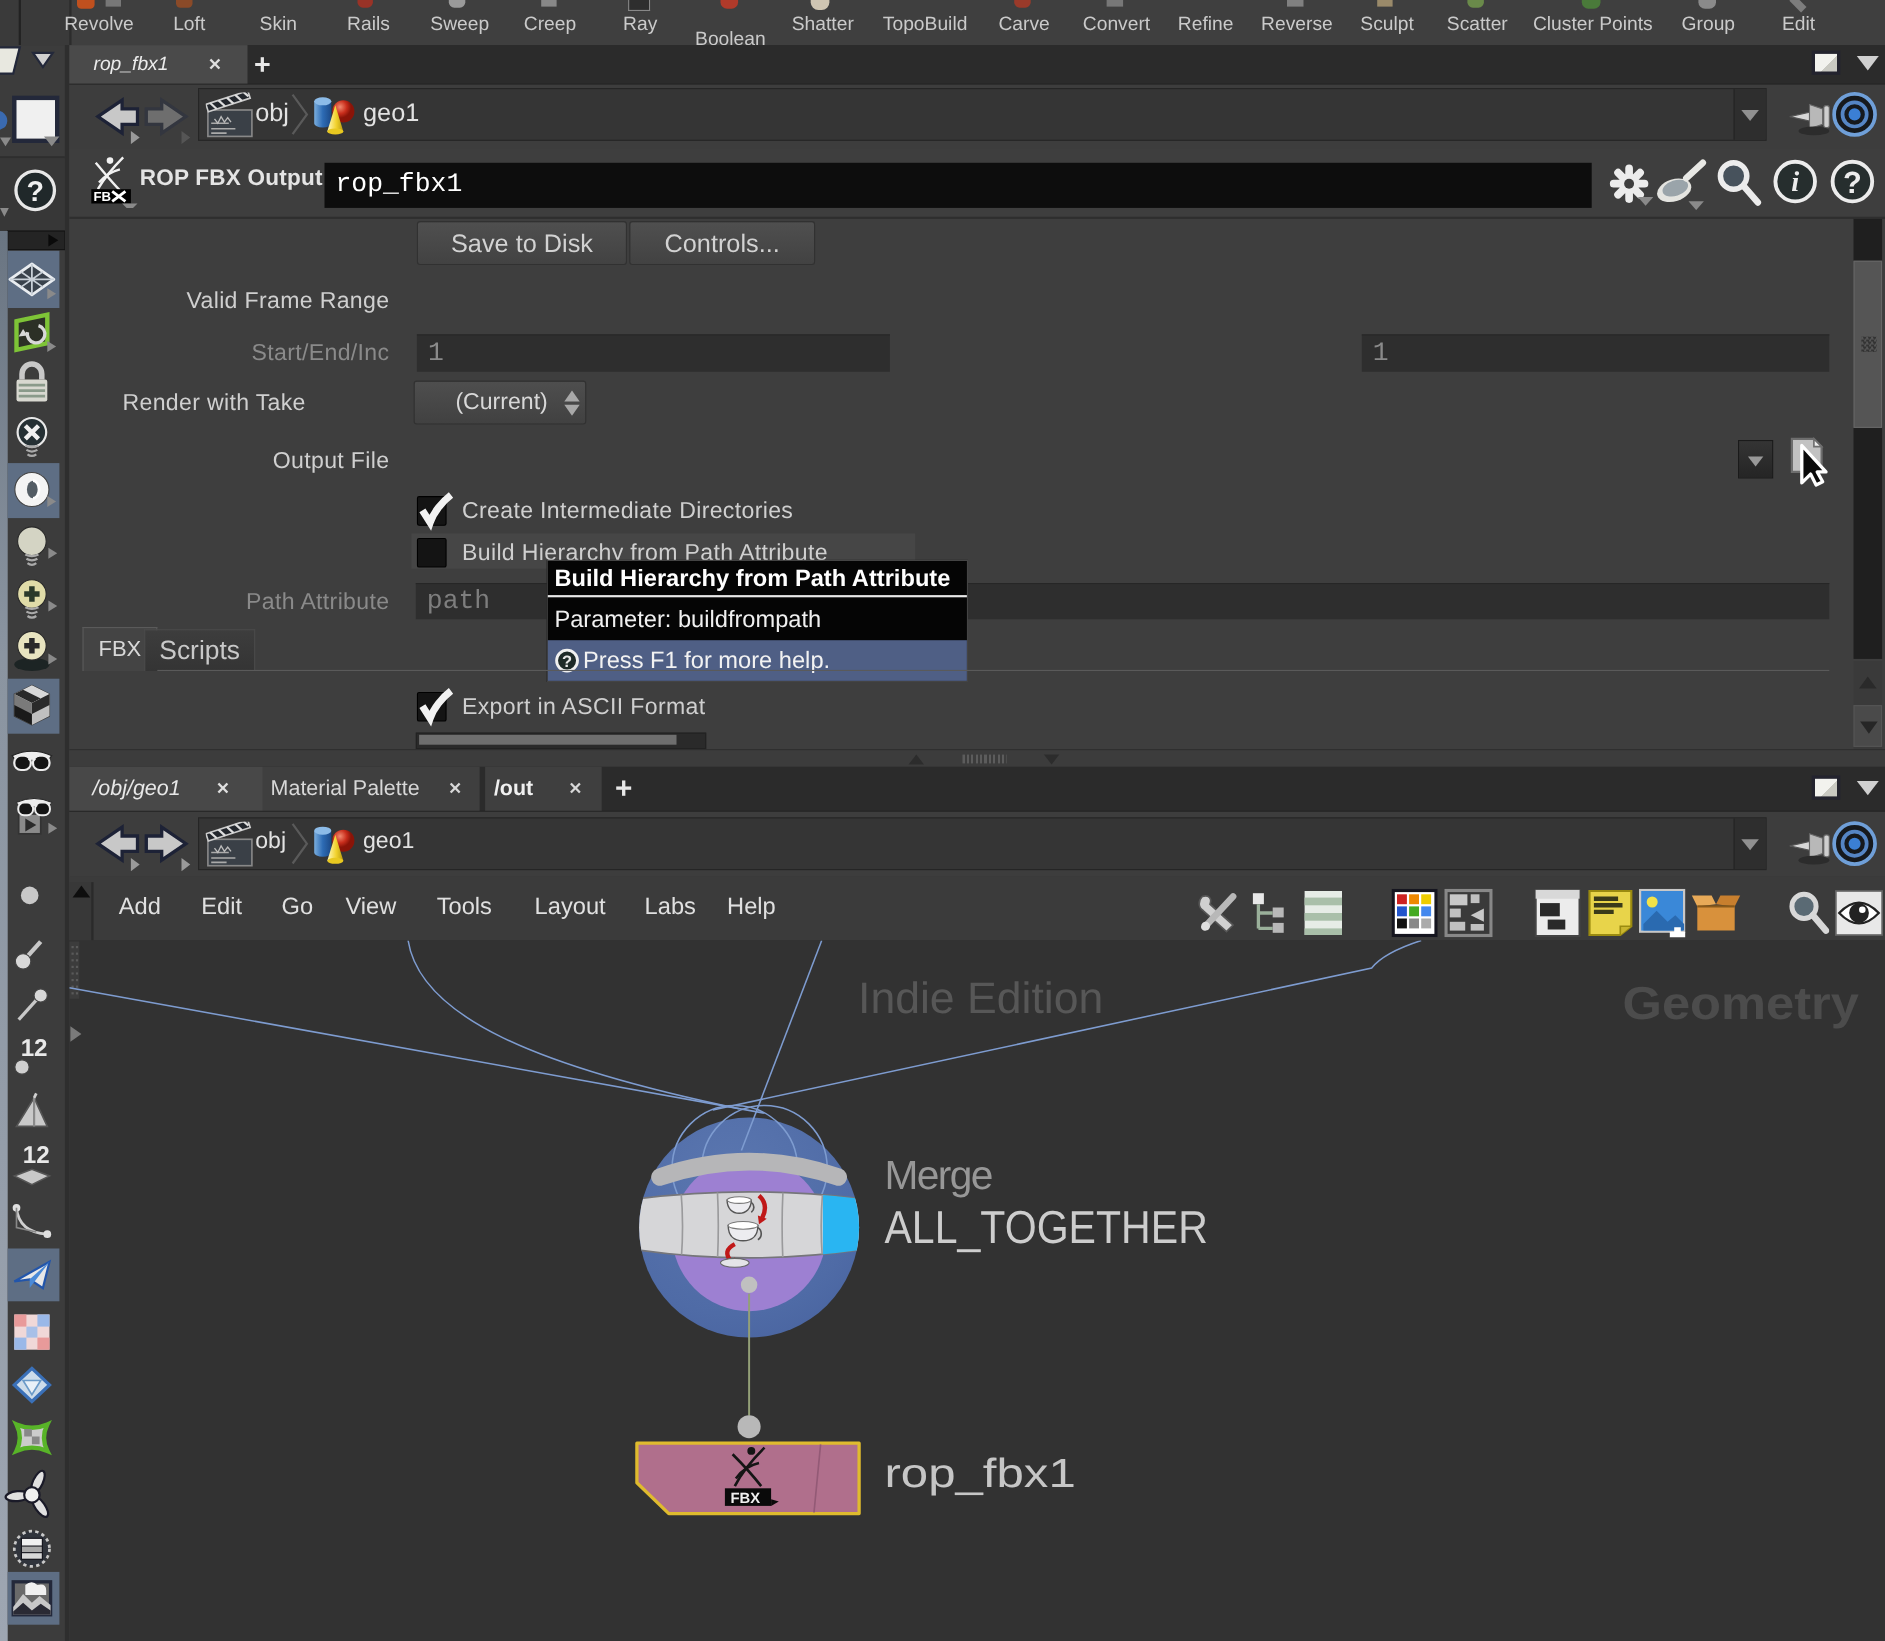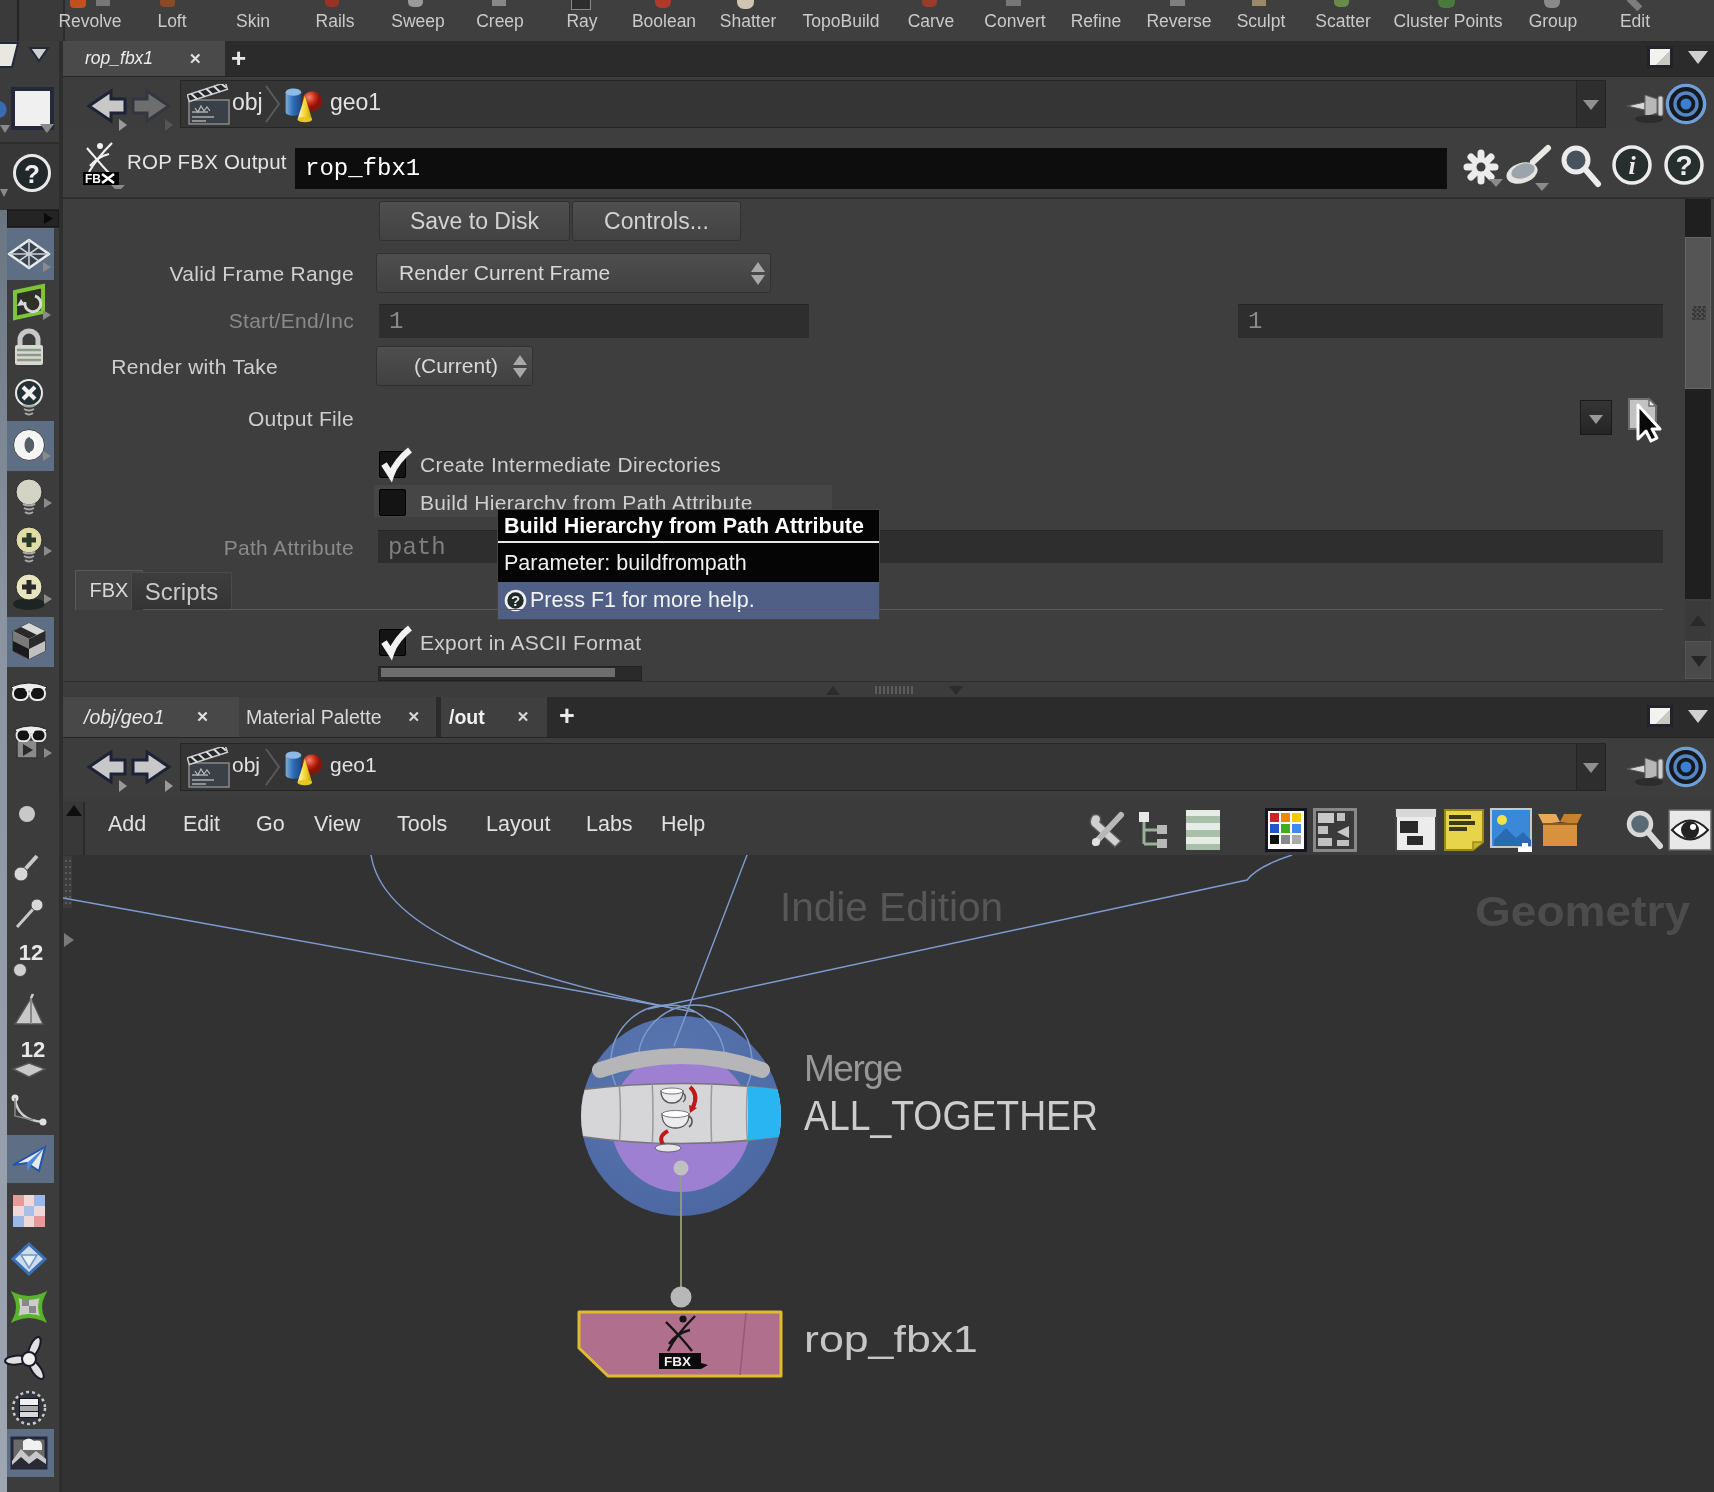--- a/index.html
+++ b/index.html
@@ -31,21 +31,21 @@
       <div class="abs" style="left:17px;top:0;width:2px;height:41px;background:#222;"></div>
     </div>
     <div class="abs" id="toollabels" style="left:0;top:0;width:1714px;height:41px;font-size:17.5px;color:#cacaca;">
       <span class="abs" style="left:90px;top:11px;transform:translateX(-50%);">Revolve</span>
       <span class="abs" style="left:172px;top:11px;transform:translateX(-50%);">Loft</span>
       <span class="abs" style="left:253px;top:11px;transform:translateX(-50%);">Skin</span>
       <span class="abs" style="left:335px;top:11px;transform:translateX(-50%);">Rails</span>
       <span class="abs" style="left:418px;top:11px;transform:translateX(-50%);">Sweep</span>
       <span class="abs" style="left:500px;top:11px;transform:translateX(-50%);">Creep</span>
       <span class="abs" style="left:582px;top:11px;transform:translateX(-50%);">Ray</span>
-      <span class="abs" style="left:664px;top:11px;transform:translateX(-50%);">Boolean</span>
+      <span class="abs" style="left:664px;top:25px;transform:translateX(-50%);">Boolean</span>
       <span class="abs" style="left:748px;top:11px;transform:translateX(-50%);">Shatter</span>
       <span class="abs" style="left:841px;top:11px;transform:translateX(-50%);">TopoBuild</span>
       <span class="abs" style="left:931px;top:11px;transform:translateX(-50%);">Carve</span>
       <span class="abs" style="left:1015px;top:11px;transform:translateX(-50%);">Convert</span>
       <span class="abs" style="left:1096px;top:11px;transform:translateX(-50%);">Refine</span>
       <span class="abs" style="left:1179px;top:11px;transform:translateX(-50%);">Reverse</span>
       <span class="abs" style="left:1261px;top:11px;transform:translateX(-50%);">Sculpt</span>
       <span class="abs" style="left:1343px;top:11px;transform:translateX(-50%);">Scatter</span>
       <span class="abs" style="left:1448px;top:11px;transform:translateX(-50%);">Cluster Points</span>
       <span class="abs" style="left:1553px;top:11px;transform:translateX(-50%);">Group</span>
@@ -362,21 +362,21 @@
           <path d="M31 2 C 21 12 12 24 8 31"></path>
           <path d="M6 7 C 13 15 21 25 28 32"></path>
           <path d="M9 25 C 14 19 20 15 28 13"></path>
         </g>
         <circle cx="19" cy="5" r="3" fill="#f2f2f2"></circle>
         <rect x="2" y="31" width="36" height="13" fill="#000"></rect>
         <text x="4" y="42" font-family="Liberation Sans" font-weight="bold" font-size="12" fill="#fff">FB</text>
         <path d="M21 33 L33 42 M33 33 L21 42" stroke="#fff" stroke-width="2.6"></path>
         <path d="M30 44 l14 0 l-7 7 z" fill="#8a8a8a"></path>
       </svg>
-      <span class="abs" style="left:64px;top:15px;font-size:20.5px;font-weight:normal;color:#e4e4e4;letter-spacing:0.2px;">ROP FBX Output</span>
+      <span class="abs" style="left:64px;top:15px;font-size:20.5px;font-weight:bold;color:#e4e4e4;letter-spacing:0.2px;">ROP FBX Output</span>
       <div class="abs mono" style="left:232px;top:13px;width:1152px;height:41px;background:#0d0d0d;color:#fff;font-size:24px;display:flex;align-items:center;padding-left:10px;box-sizing:border-box;">rop_fbx1</div>
 
       <svg class="abs" style="left:1396px;top:10px;" width="44" height="44" viewBox="0 0 44 44">
         <g fill="#ececec">
             <circle cx="22" cy="22" r="9"></circle>
         <g stroke="#ececec" stroke-width="7" stroke-linecap="round">
           <path d="M22 8 L22 36 M8 22 L36 22 M12 12 L32 32 M32 12 L12 32"></path>
         </g>
           </g>
         <circle cx="22" cy="22" r="4.5" fill="#3e3e3e"></circle>
@@ -404,27 +404,20 @@
         <circle cx="21" cy="21" r="18" fill="#262e2e" stroke="#ececec" stroke-width="3.5"></circle>
         <text x="21" y="31" text-anchor="middle" font-family="Liberation Sans" font-weight="bold" font-size="28" fill="#ececec">?</text>
       </svg>
     </div>
 
     <div class="abs" id="params" style="left:0;top:156px;width:1651px;height:528px;">
       <div class="btn" style="position:absolute;left:316px;top:4px;width:191px;height:40px;">Save to Disk</div>
       <div class="btn" style="position:absolute;left:509px;top:4px;width:169px;height:40px;">Controls...</div>
 
       <span class="lbl abs" style="right:1360px;top:65px;white-space:nowrap;">Valid Frame Range</span>
-      <div class="ddown abs" style="left:313px;top:56px;width:395px;height:40px;">
-        <span style="margin-left:22px;">Render Current Frame</span>
-        <div class="spin">
-            <div class="tri-u"></div>
-            <div class="tri-d"></div>
-          </div>
-      </div>
 
       <span class="dimlbl abs" style="right:1360px;top:112px;white-space:nowrap;">Start/End/Inc</span>
       <div class="darkfield abs" style="left:316px;top:107px;width:430px;height:34px;">1</div>
       <div class="darkfield abs" style="left:1175px;top:107px;width:425px;height:34px;">1</div>
 
       <span class="lbl abs" style="right:1436px;top:158px;white-space:nowrap;">Render with Take</span>
       <div class="ddown abs" style="left:313px;top:149px;width:157px;height:40px;">
         <span style="margin-left:37px;">(Current)</span>
         <div class="spin">
             <div class="tri-u"></div>

